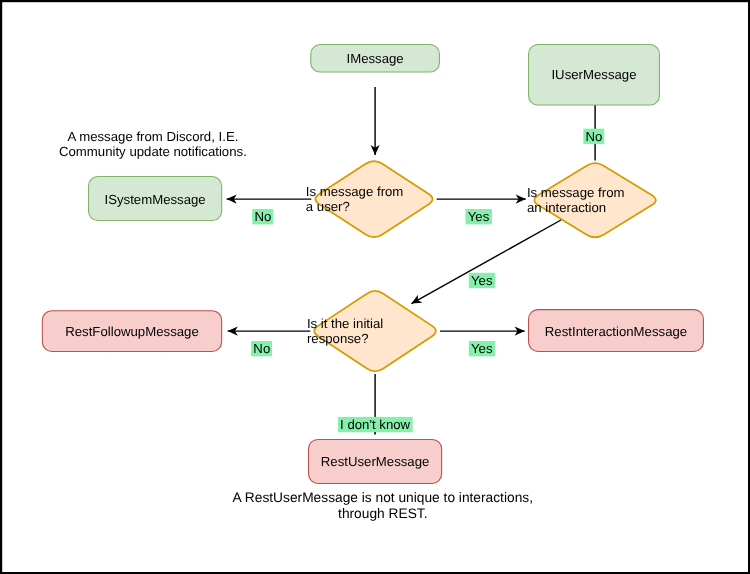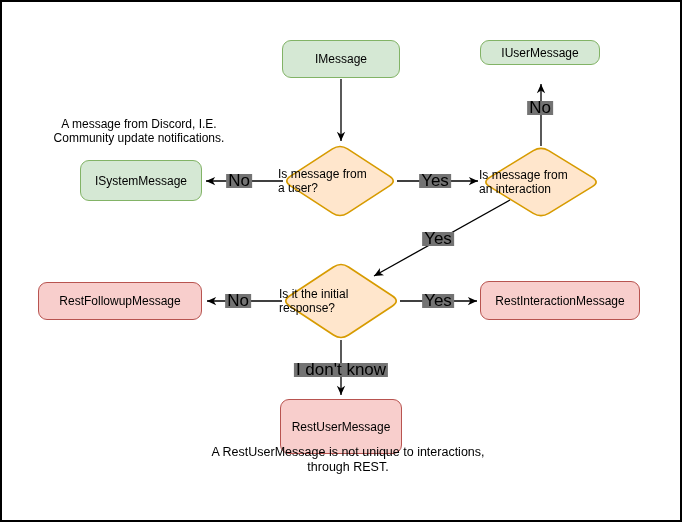--- a/index.html
+++ b/index.html
@@ -14,22 +14,22 @@
   .node{
     position:absolute;display:flex;align-items:center;justify-content:center;
     border-radius:9px;font-size:12px;text-align:center;box-sizing:border-box;z-index:2;
   }
   .node.green{background:#d5e8d4;border:1.4px solid #82b366;}
   .node.red{background:#f8cecc;border:1.4px solid #b85450;}
   .diamond-label{
     position:absolute;z-index:2;font-size:12px;line-height:14px;text-align:left;
   }
   .edge-label{
-    position:absolute;z-index:3;font-size:17px;line-height:12px;background:#737373;
-    padding:1px 2px;white-space:nowrap;transform:translate(-50%,-50%);
+    position:absolute;z-index:3;font-size:12px;line-height:12px;background:#86efac;
+    padding:1px 2px;white-space:nowrap;transform:translate(-50%,-50%);margin-top:16px;
   }
   .note{
     position:absolute;z-index:2;font-size:12.5px;line-height:15px;text-align:center;
   }
 </style>
 </head>
 <body>
 
 <div class="canvas">
   <div class="canvas-border"></div>
@@ -48,37 +48,37 @@
     <line class="edge-line" x1="341" y1="79" x2="341" y2="141" marker-end="url(#arrow)"></line>
     <line class="edge-line" x1="283" y1="181" x2="206" y2="181" marker-end="url(#arrow)"></line>
     <line class="edge-line" x1="397" y1="181" x2="478" y2="181" marker-end="url(#arrow)"></line>
     <line class="edge-line" x1="541" y1="146" x2="541" y2="84" marker-end="url(#arrow)"></line>
     <line class="edge-line" x1="510" y1="200" x2="374" y2="276" marker-end="url(#arrow)"></line>
     <line class="edge-line" x1="282" y1="301" x2="207" y2="301" marker-end="url(#arrow)"></line>
     <line class="edge-line" x1="400" y1="301" x2="477" y2="301" marker-end="url(#arrow)"></line>
     <line class="edge-line" x1="341" y1="340" x2="341" y2="395" marker-end="url(#arrow)"></line>
   </svg>
 
-  <div class="node green" style="left:282px;top:40px;width:118px;height:38px;">
+  <div class="node green" style="left:282px;top:40px;width:118px;height:26px;">
     <span>IMessage</span>
   </div>
-  <div class="node green" style="left:480px;top:40px;width:120px;height:25px;justify-content:center;">
+  <div class="node green" style="left:480px;top:40px;width:120px;height:56px;justify-content:center;">
     <span>IUserMessage</span>
   </div>
   <div class="node green" style="left:80px;top:160px;width:122px;height:41px;">
     <span>ISystemMessage</span>
   </div>
 
   <div class="node red" style="left:480px;top:281px;width:160px;height:39px;">
     <span>RestInteractionMessage</span>
   </div>
   <div class="node red" style="left:38px;top:282px;width:164px;height:38px;">
     <span>RestFollowupMessage</span>
   </div>
-  <div class="node red" style="left:280px;top:399px;width:122px;height:55px;">
+  <div class="node red" style="left:280px;top:399px;width:122px;height:41px;">
     <span>RestUserMessage</span>
   </div>
 
   <div class="diamond-label" style="left:278px;top:167px;width:124px;">
     <div>Is message from</div>
     <div>a user?</div>
   </div>
   <div class="diamond-label" style="left:479px;top:168px;width:124px;">
     <div>Is message from</div>
     <div>an interaction</div>

